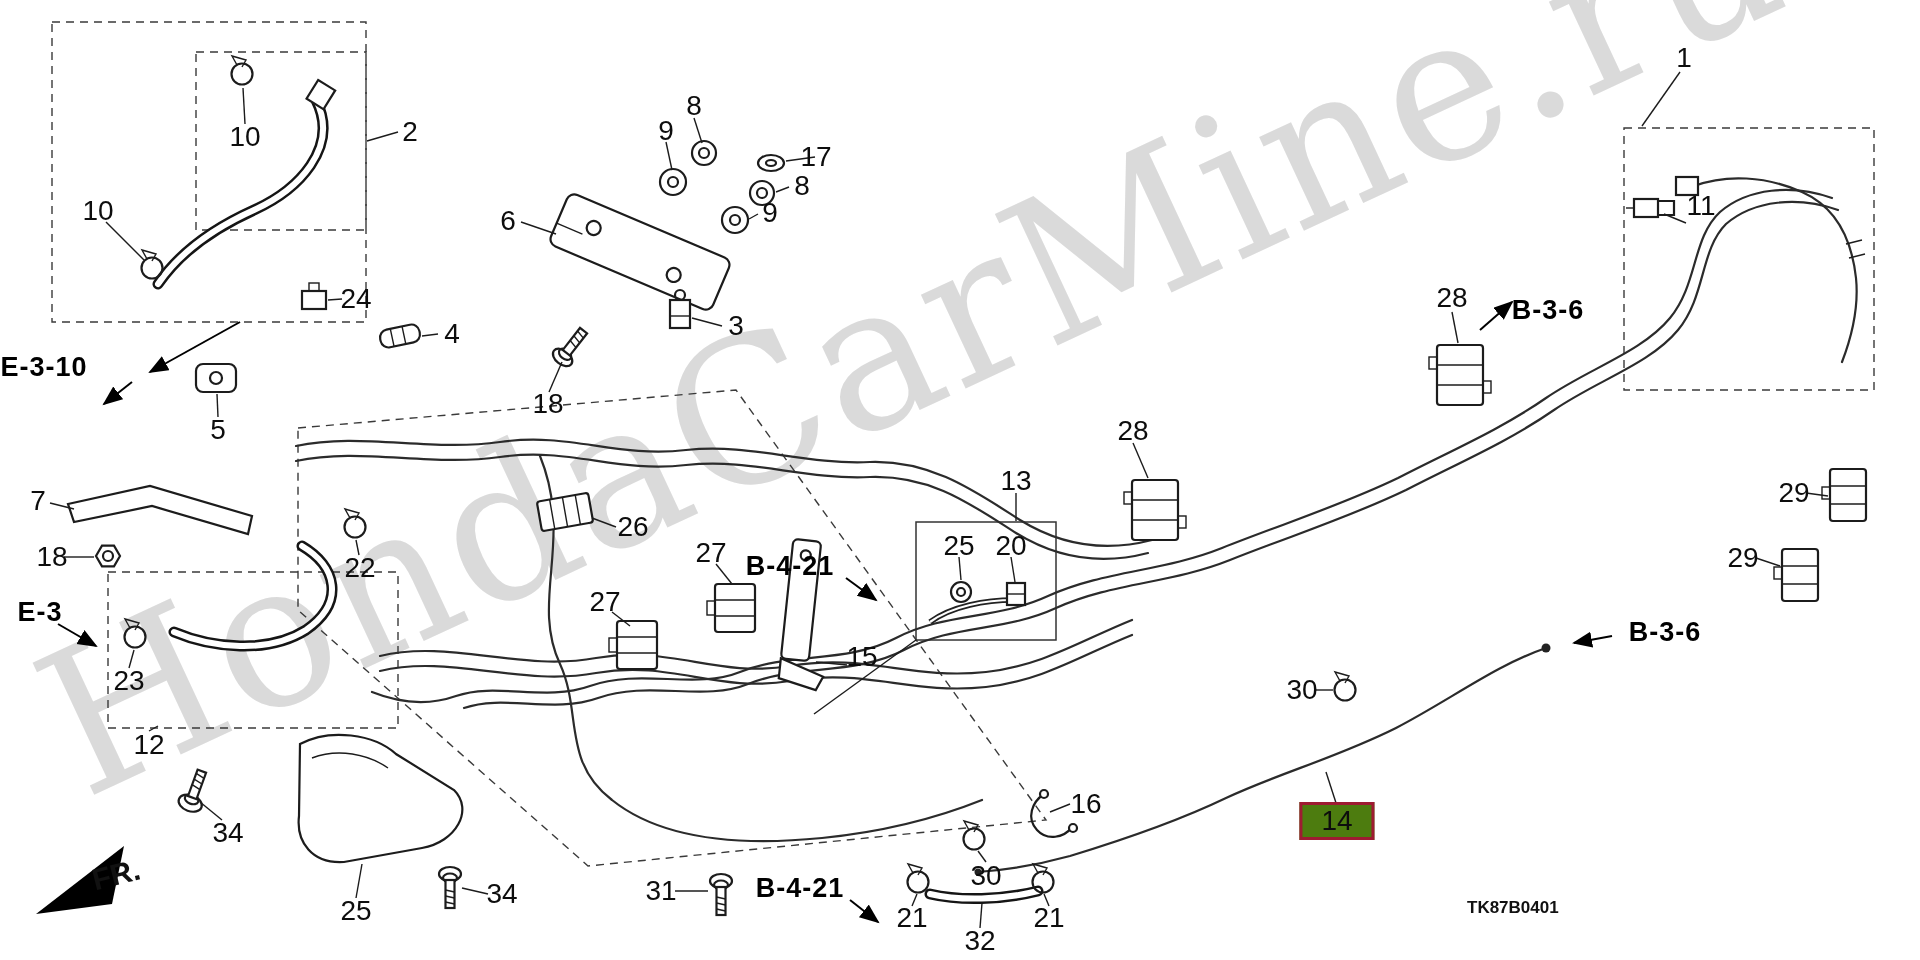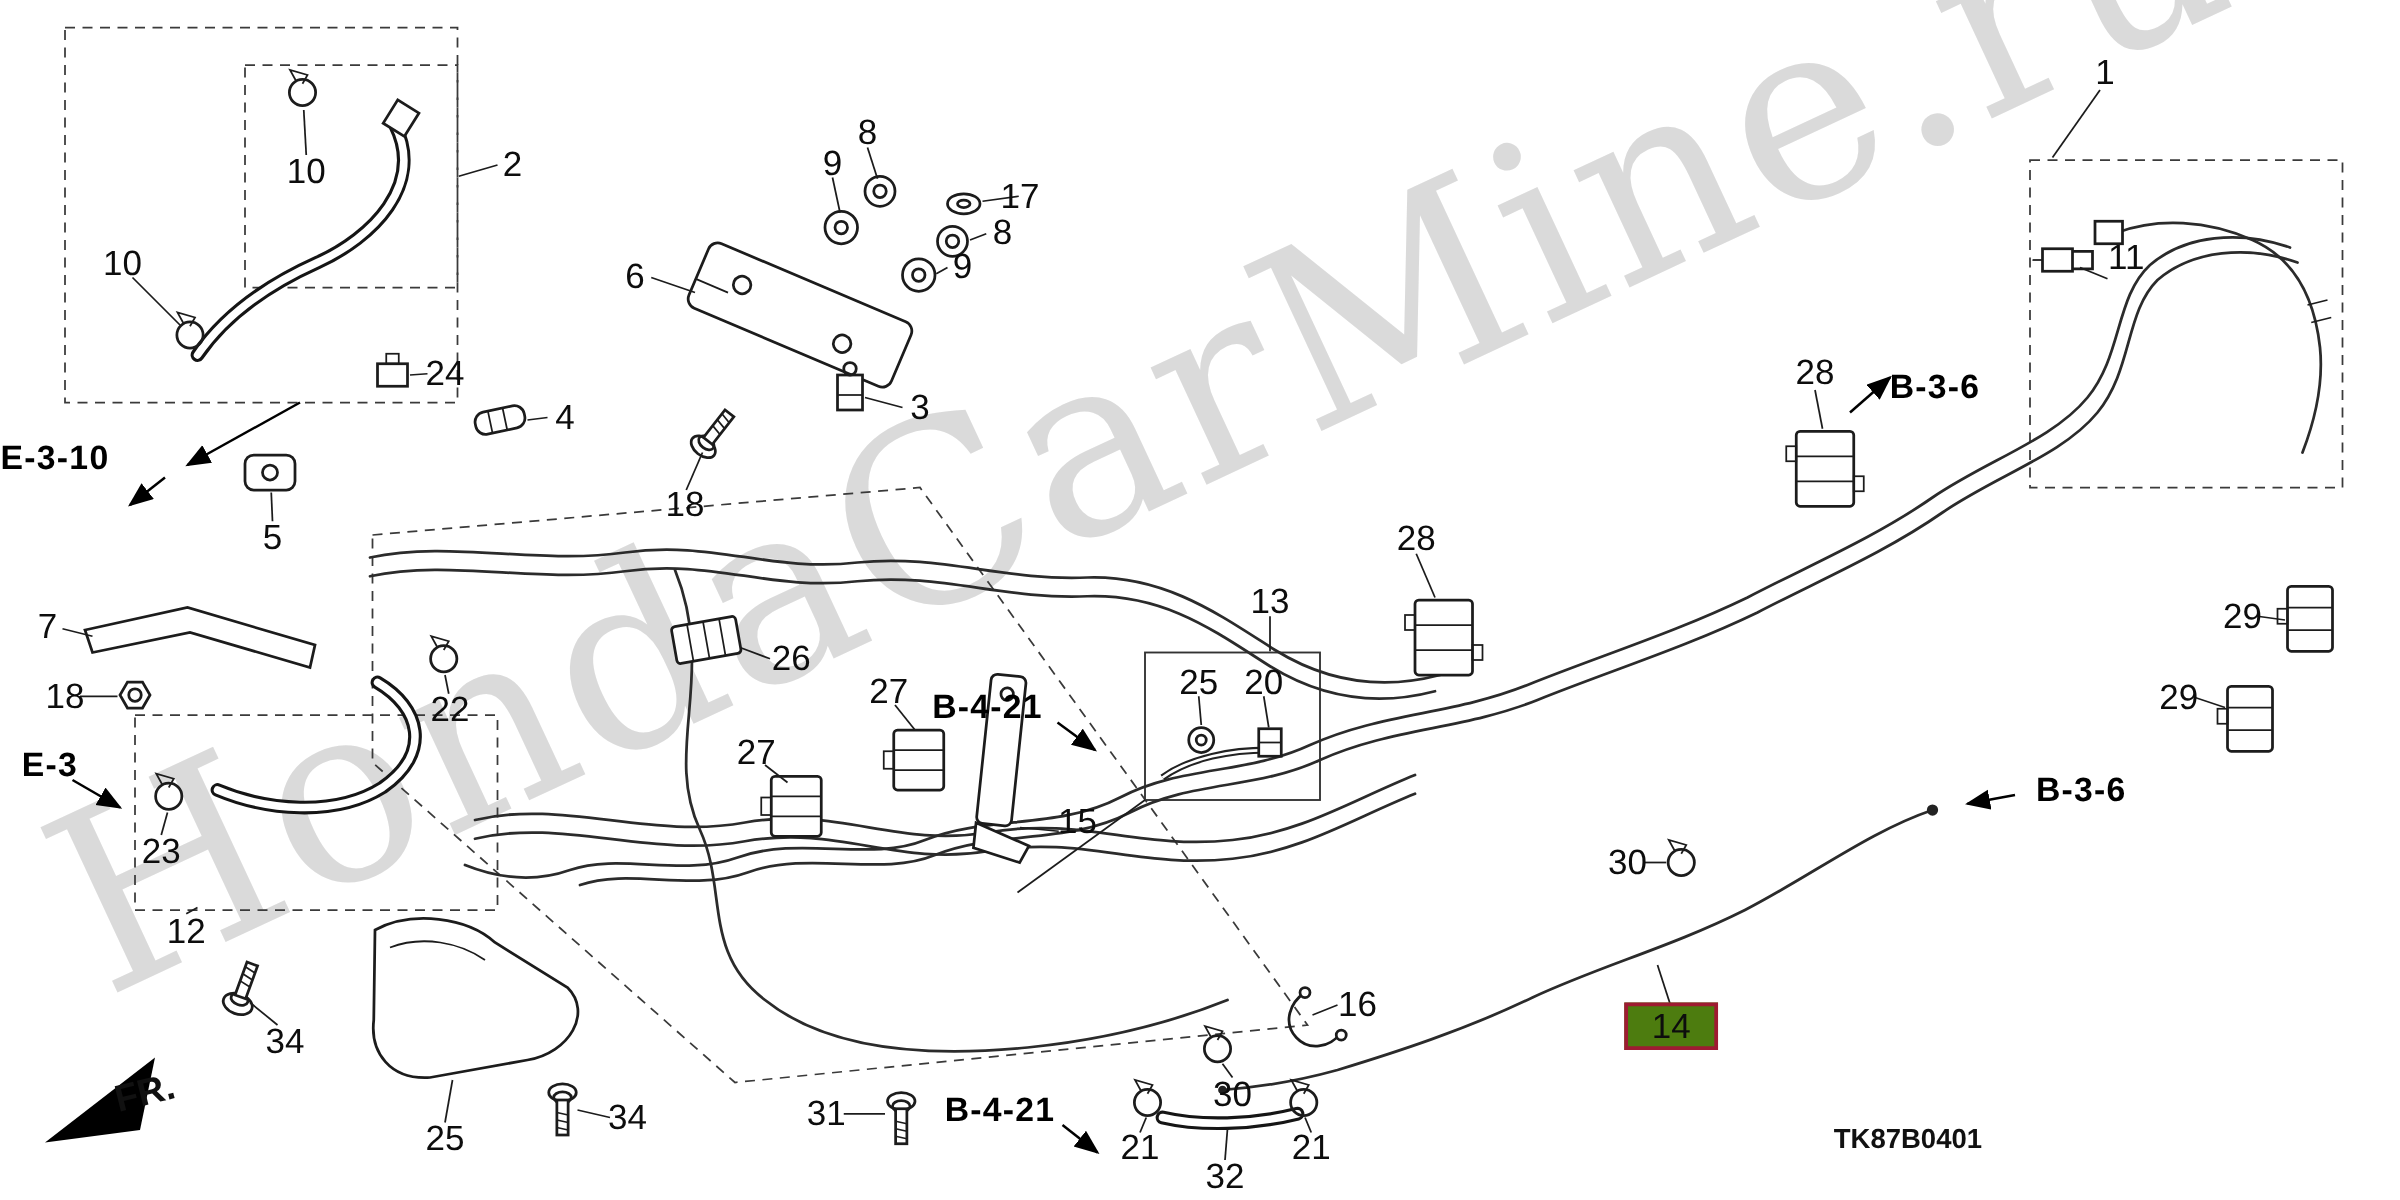--- a/index.html
+++ b/index.html
@@ -7,21 +7,21 @@
          font-family:"Liberation Sans",sans-serif;color:#111}
   .watermark{position:absolute;left:55px;top:620px;z-index:1;white-space:nowrap;
              font-family:"DejaVu Serif",serif;font-size:200px;letter-spacing:3px;
              color:#bdbdbd;opacity:.55;transform:rotate(-25deg);transform-origin:0 50%;}
   svg.art{position:absolute;left:0;top:0;z-index:2}
   .plabel{position:absolute;transform:translate(-50%,-50%);z-index:3;
           font-size:28px;line-height:1;color:#0d0d0d}
   .plabel.boxed{border:3px solid #9e1b32;padding:2px 19px;background:#4d7c0f}
   .rlabel{position:absolute;transform:translate(-50%,-50%);z-index:3;
           font-size:27px;font-weight:700;color:#000;letter-spacing:1px}
-  .code{position:absolute;left:1467px;top:898px;z-index:3;font-size:22px;font-weight:700}
+  .code{position:absolute;left:1467px;top:898px;z-index:3;font-size:17px;font-weight:700}
   .fr{position:absolute;left:92px;top:858px;z-index:4;font-size:30px;font-weight:700;
       transform:rotate(-14deg)}
   
   .pipe{fill:none;stroke:#2b2b2b;stroke-width:2.2;stroke-linecap:round}
   .dash{fill:none;stroke:#3a3a3a;stroke-width:1.4;stroke-dasharray:8 6}
   .solidbox{fill:none;stroke:#333;stroke-width:1.5}
   .ld{stroke:#1c1c1c;stroke-width:1.4}
   .ra{stroke:#000;stroke-width:2}
   .n2{fill:none;stroke:#1c1c1c;stroke-width:2.2}
   .f2{fill:#fff;stroke:#1c1c1c;stroke-width:2.2}

